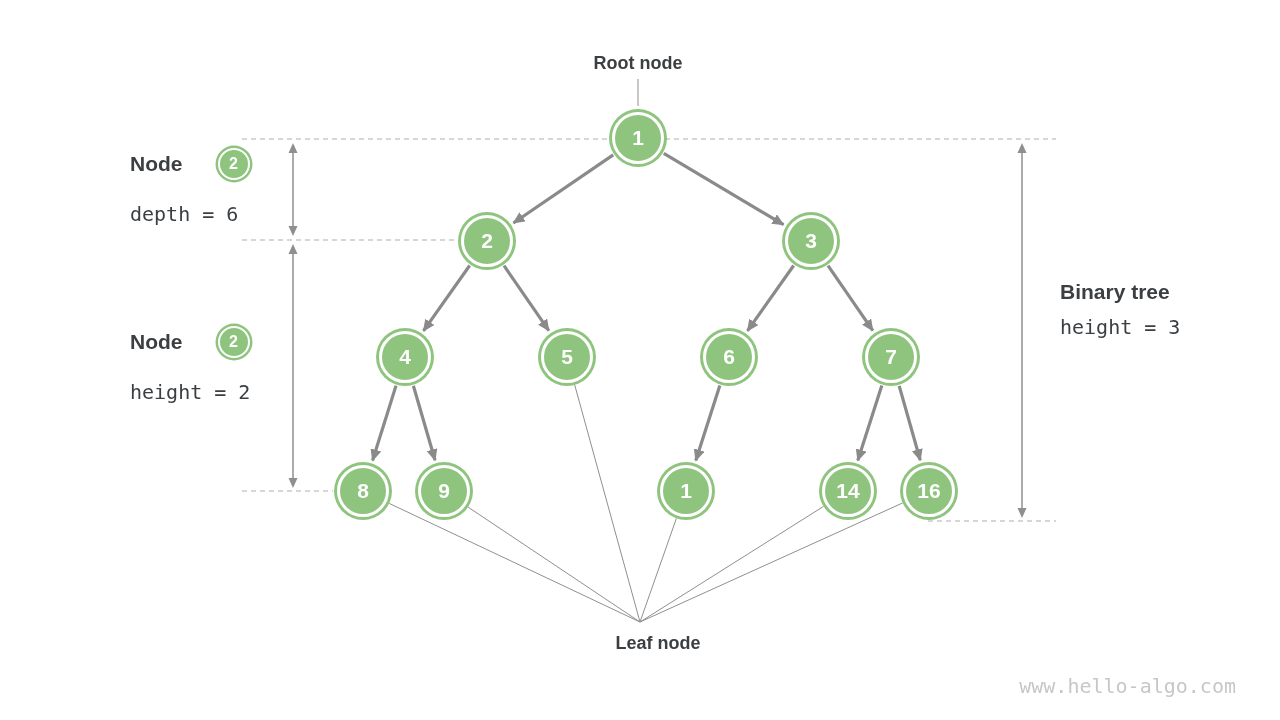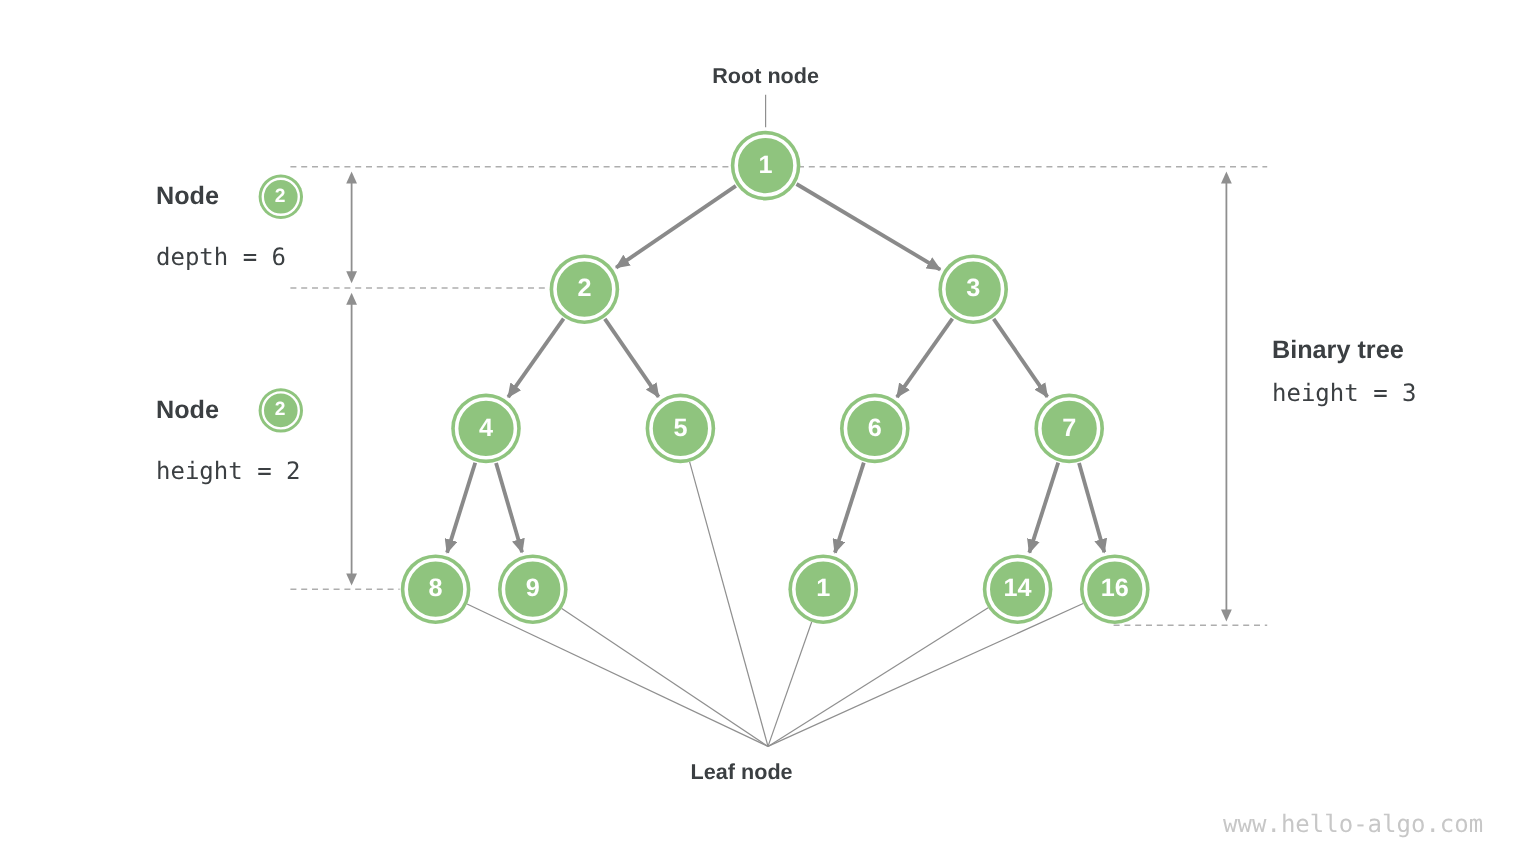--- a/index.html
+++ b/index.html
@@ -27,21 +27,21 @@
   }
 
   .big-label {
     position:absolute;
     font-weight:bold; font-size:18px; line-height:24px;
     color:var(--text);
     transform:translateX(-50%);
     white-space:nowrap;
   }
   .root-label { left:638px; top:51px; }
-  .leaf-label { left:618px; top:631px; }
+  .leaf-label { left:658px; top:631px; }
 
   .anno { position:absolute; color:var(--text); }
   .anno-title-row { display:flex; align-items:center; gap:32px; font-weight:bold; font-size:21px; }
   .badge {
     width:32px; height:32px; box-sizing:border-box;
     border-radius:50%;
     background:var(--node-fill);
     border:2px solid #fff;
     box-shadow:0 0 0 2.5px var(--node-fill);
     color:var(--node-text);

